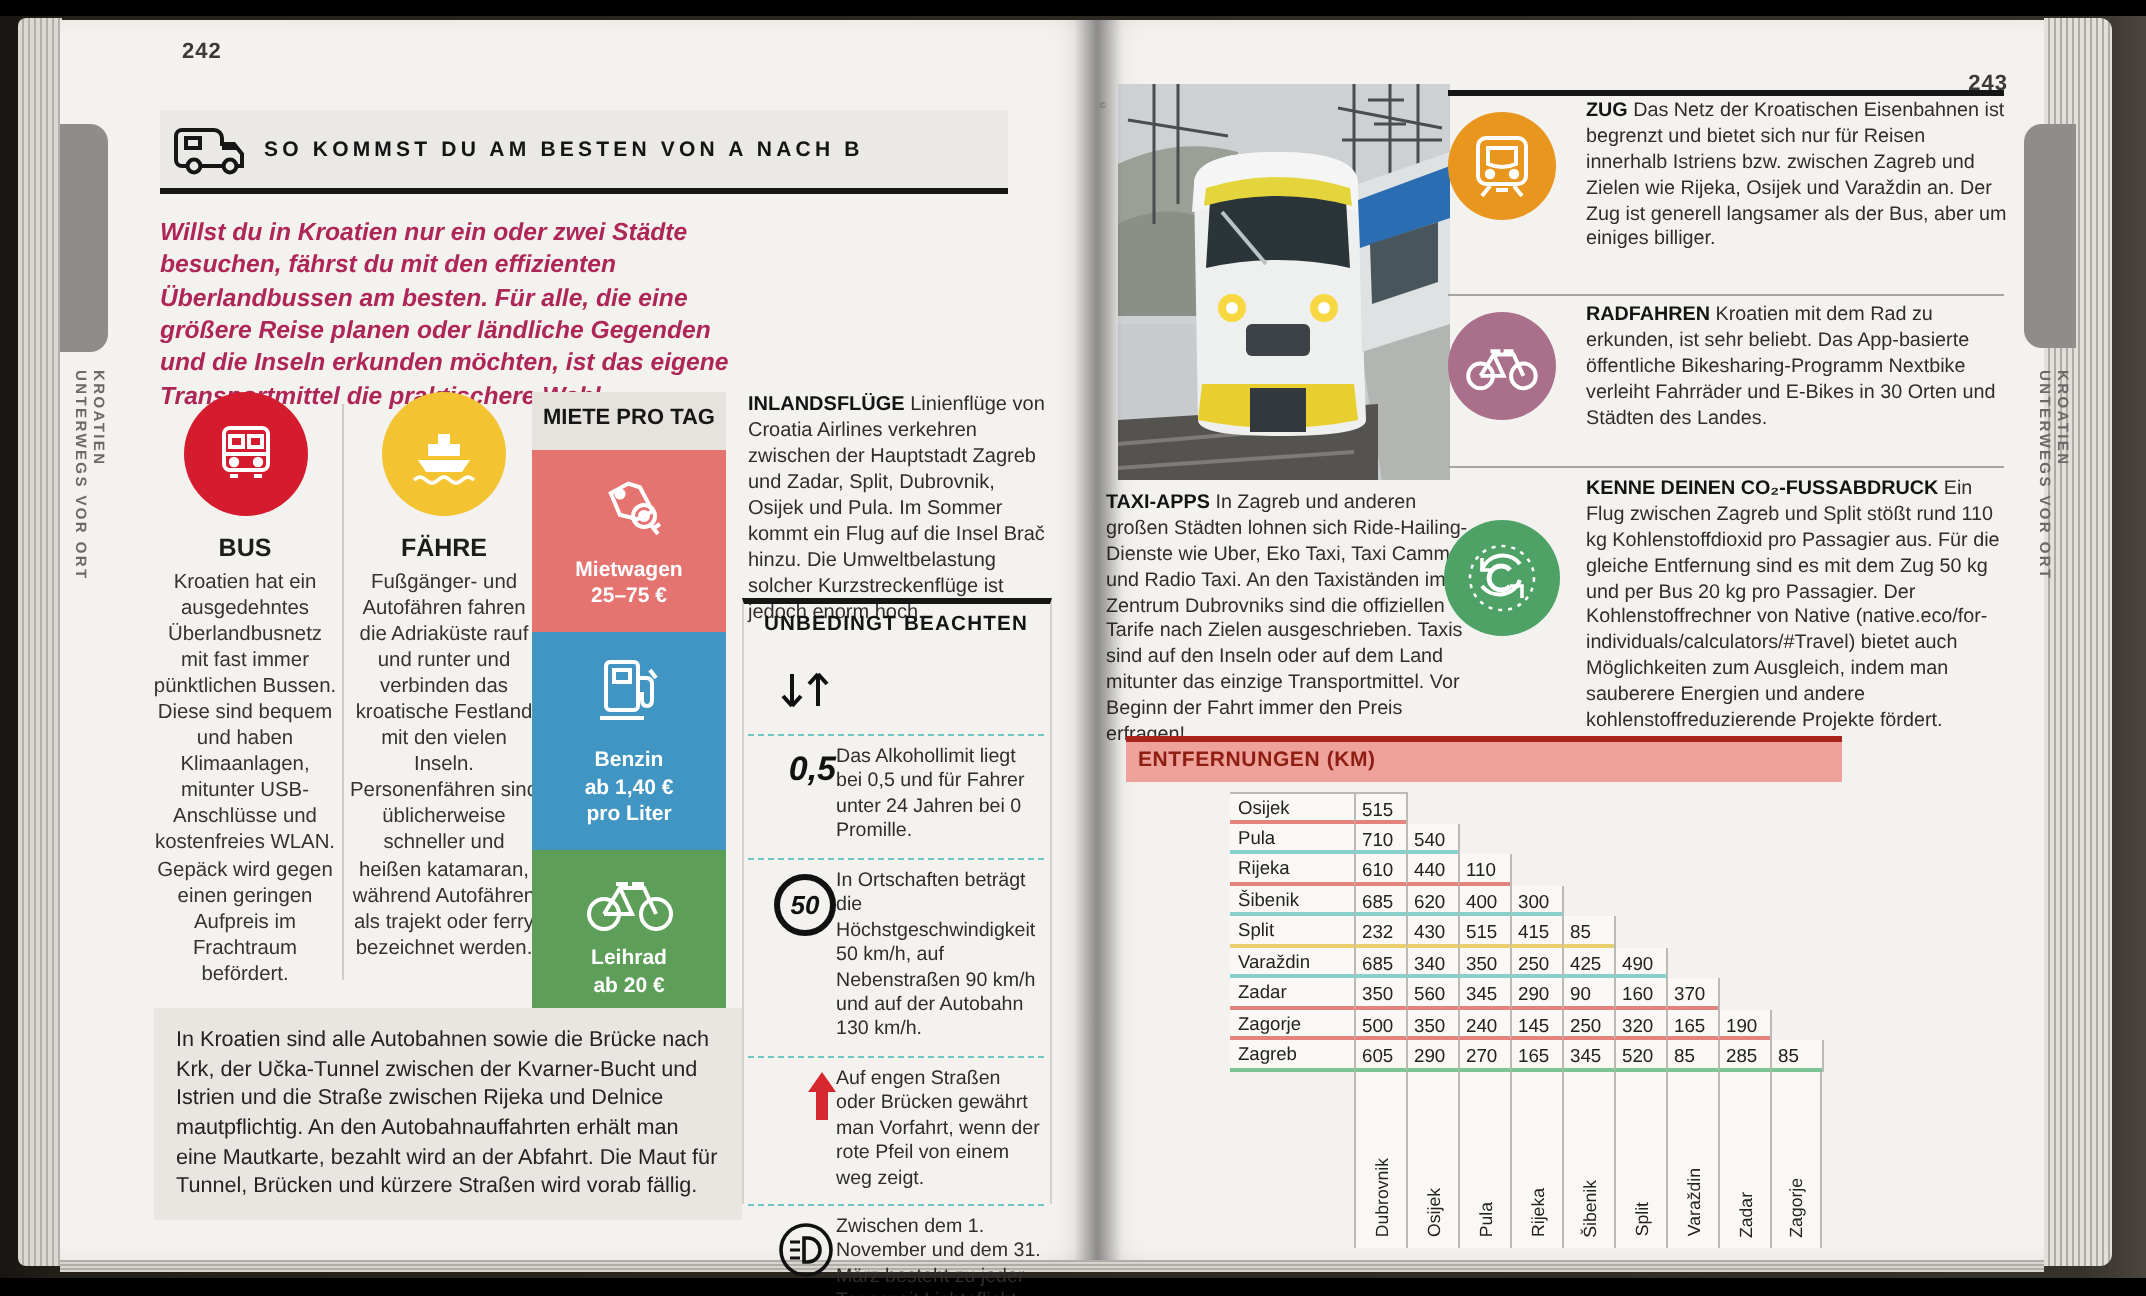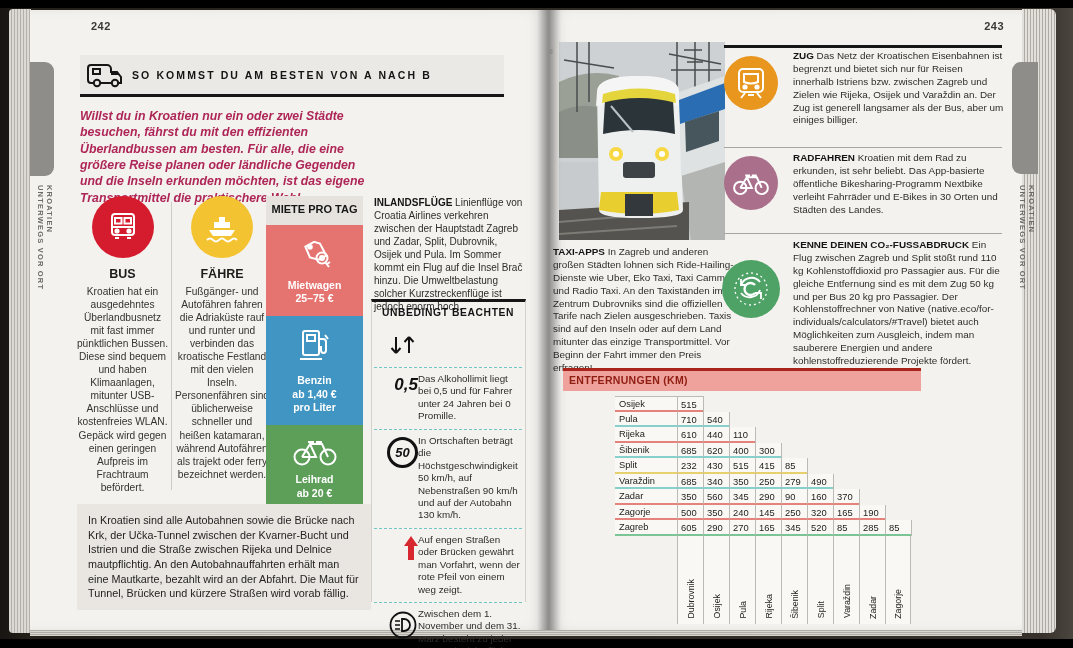--- a/index.html
+++ b/index.html
@@ -216,21 +216,21 @@
           </svg>
         </span>
         <span class="btext">Zwischen dem 1. November und dem 31. März besteht zu jeder Tageszeit Lichtpflicht.</span>
       </div>
     </div>
 
     <div class="mautbox">In Kroatien sind alle Autobahnen sowie die Brücke nach Krk, der Učka-Tunnel zwischen der Kvarner-Bucht und Istrien und die Straße zwischen Rijeka und Delnice mautpflichtig. An den Autobahnauffahrten erhält man eine Mautkarte, bezahlt wird an der Abfahrt. Die Maut für Tunnel, Brücken und kürzere Straßen wird vorab fällig.</div>
   </div>
 
   <div class="page right">
-    <div class="pagenum" style="right:18px;top:10px;text-align:right;">243</div>
+    <div class="pagenum" style="right:18px;top:26px;text-align:right;">243</div>
 
     <div class="photo">
       <svg width="166" height="198" viewBox="0 0 166 198">
         <rect width="166" height="198" fill="#c7cbcd"></rect>
         <rect x="0" y="0" width="166" height="120" fill="#cdd1d3"></rect>
         <path d="M0 40 q30 -14 60 -6 v60 h-60 z" fill="#9aa096"></path>
         <path d="M0 70 q20 -10 40 -4 v50 h-40 z" fill="#8a9087"></path>
         <g stroke="#4a4c4e" stroke-width="1.5" fill="none">
           <path d="M18 0 v70 M30 0 v60 M118 0 v55 M136 0 v70 M150 0 v80"></path>
           <path d="M5 18 l50 8 M110 12 l52 10 M112 28 h50"></path>
@@ -337,21 +337,21 @@
             <div class="dt-cell" style="border-bottom-color: rgb(232, 208, 110);">415</div>
             <div class="dt-cell" style="border-bottom-color: rgb(232, 208, 110);">85</div>
             <div class="dt-edge"></div>
           </div>
           <div class="dt-row">
             <div class="dt-label" style="border-bottom-color: rgb(135, 208, 204);">Varaždin</div>
             <div class="dt-cell" style="border-bottom-color: rgb(135, 208, 204);">685</div>
             <div class="dt-cell" style="border-bottom-color: rgb(135, 208, 204);">340</div>
             <div class="dt-cell" style="border-bottom-color: rgb(135, 208, 204);">350</div>
             <div class="dt-cell" style="border-bottom-color: rgb(135, 208, 204);">250</div>
-            <div class="dt-cell" style="border-bottom-color: rgb(135, 208, 204);">279</div>
+            <div class="dt-cell" style="border-bottom-color: rgb(135, 208, 204);">425</div>
             <div class="dt-cell" style="border-bottom-color: rgb(135, 208, 204);">490</div>
             <div class="dt-edge"></div>
           </div>
           <div class="dt-row">
             <div class="dt-label" style="border-bottom-color: rgb(228, 131, 124);">Zadar</div>
             <div class="dt-cell" style="border-bottom-color: rgb(228, 131, 124);">350</div>
             <div class="dt-cell" style="border-bottom-color: rgb(228, 131, 124);">560</div>
             <div class="dt-cell" style="border-bottom-color: rgb(228, 131, 124);">345</div>
             <div class="dt-cell" style="border-bottom-color: rgb(228, 131, 124);">290</div>
             <div class="dt-cell" style="border-bottom-color: rgb(228, 131, 124);">90</div>

